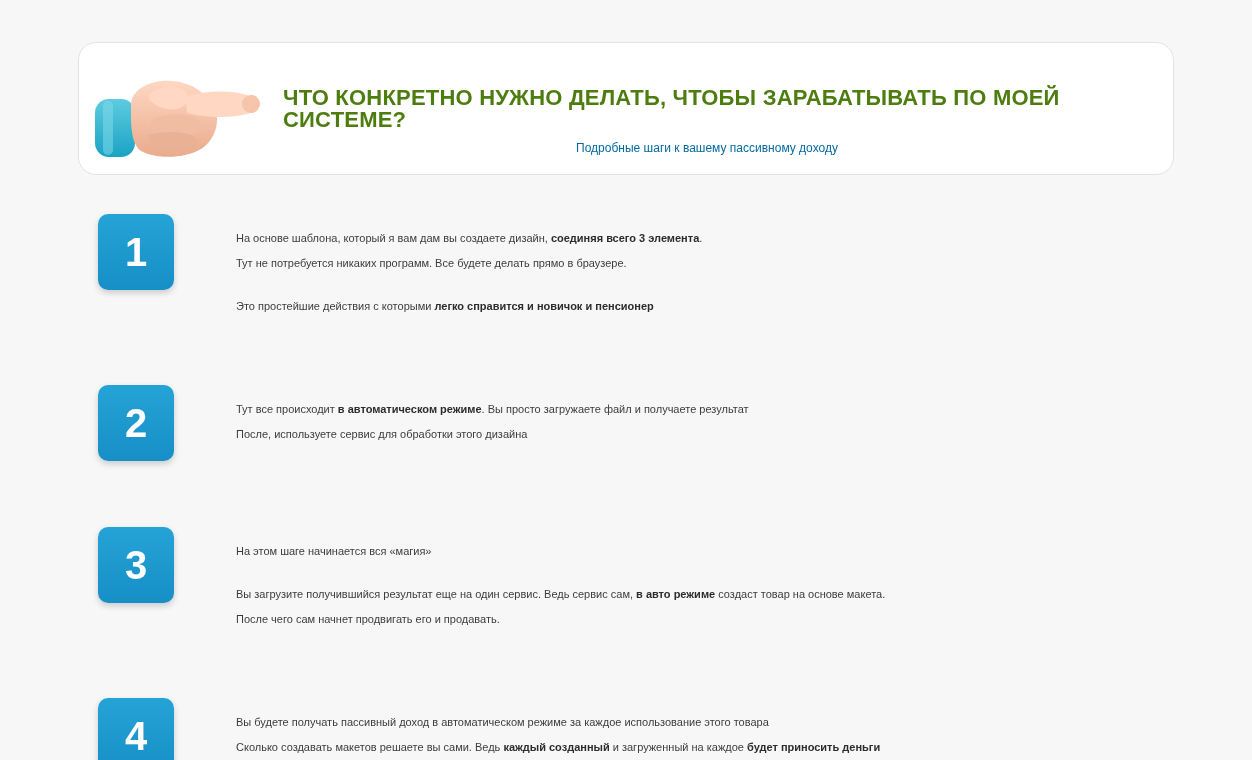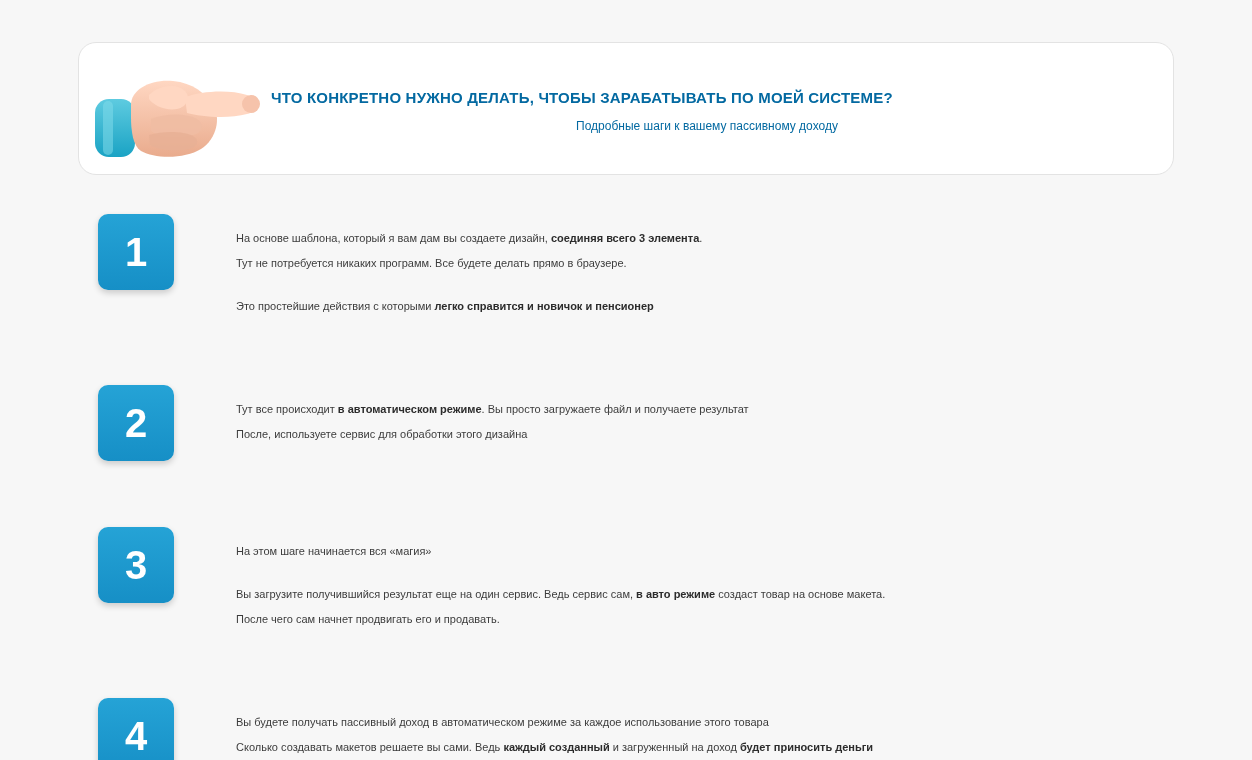--- a/index.html
+++ b/index.html
@@ -43,27 +43,27 @@
   }
 
   .header-text {
     position: absolute;
     left: 188px;
     top: 44px;
     width: 880px;
   }
 
   .header-title {
-    font-size: 15px;
+    font-size: 22px;
     font-weight: bold;
-    color: #0369a1;
+    color: #4d7c0f;
     letter-spacing: 0.2px;
     text-transform: uppercase;
     line-height: 22px;
-    margin: 0 0 6px 4px;
+    margin: 0 0 6px 16px;
   }
 
   .header-sub {
     font-size: 12px;
     color: #0369a1;
     line-height: 22px;
     margin: 0;
     text-align: center;
   }
 
@@ -188,18 +188,18 @@
         <div class="step-body">
           <p><span>На этом шаге начинается вся «магия»</span></p>
           <p class="gap"><span>Вы загрузите получившийся результат еще на один сервис. Ведь сервис сам, </span><b>в авто режиме</b><span> создаст товар на основе макета.</span></p>
           <p><span>После чего сам начнет продвигать его и продавать.</span></p>
         </div>
       </div>
       <div class="step step-4">
         <div class="step-badge">4</div>
         <div class="step-body">
           <p><span>Вы будете получать пассивный доход в автоматическом режиме за каждое использование этого товара</span></p>
-          <p><span>Сколько создавать макетов решаете вы сами. Ведь </span><b>каждый созданный</b><span> и загруженный на доход </span><b>будет приносить деньги</b></p>
+          <p><span>Сколько создавать макетов решаете вы сами. Ведь </span><b>каждый созданный</b><span> и загруженный на каждое </span><b>будет приносить деньги</b></p>
         </div>
       </div>
     </div>
 
 </div>
 
 </body></html>

